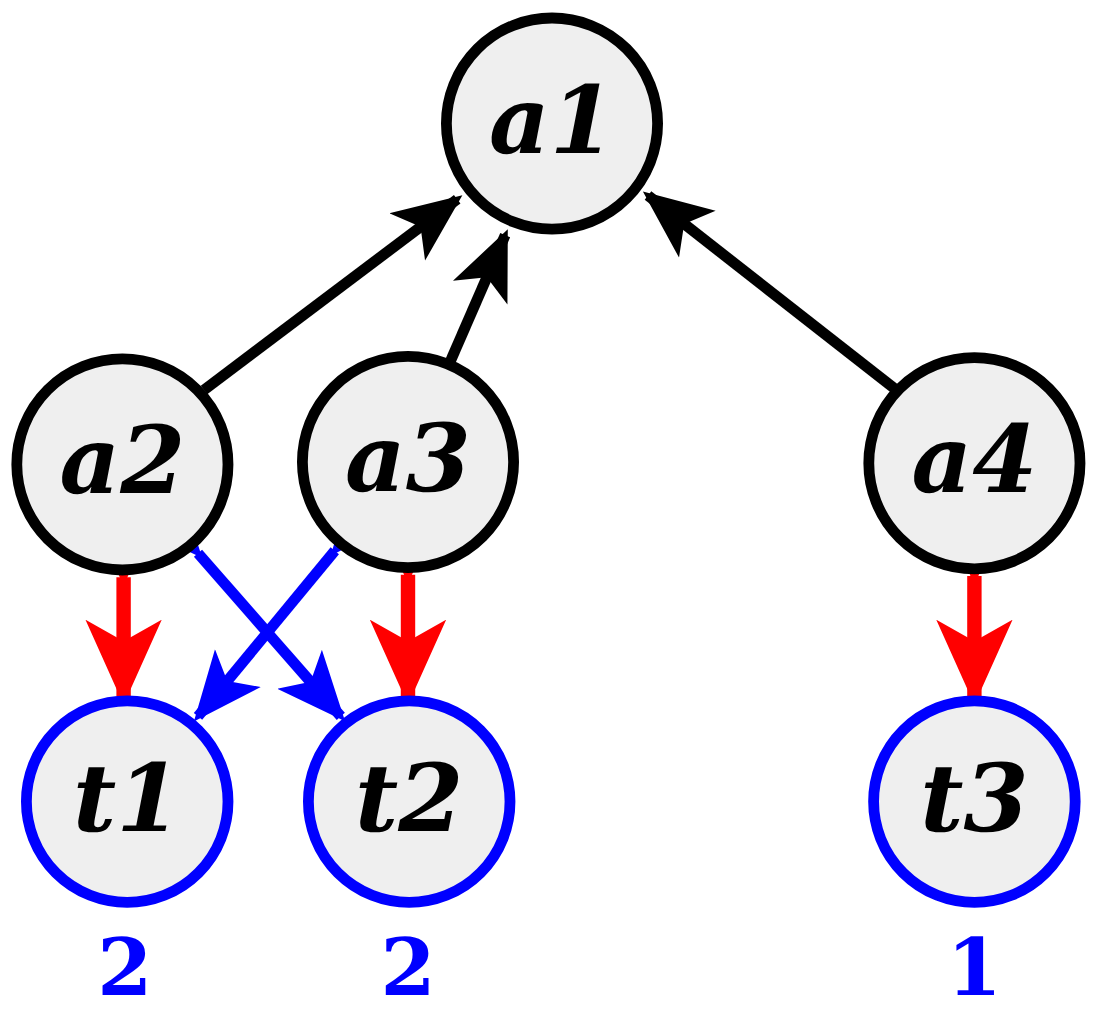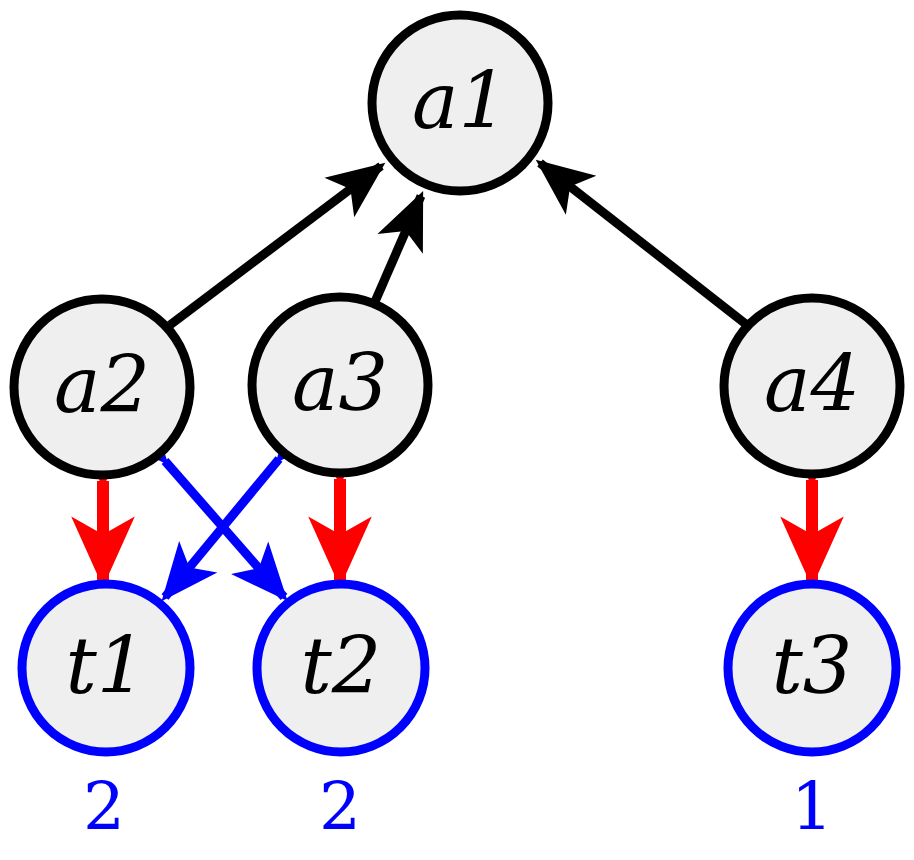--- a/index.html
+++ b/index.html
@@ -6,20 +6,21 @@
     margin: 0;
     padding: 0;
     background: #ffffff;
   }
   #canvas-wrap {
     position: relative;
     width: 914px;
     height: 860px;
     background: #ffffff;
     overflow: hidden;
+    font-weight: bold;
   }
   svg#diagram {
     display: block;
     width: 914px;
     height: 860px;
   }
   .node-circle {
     fill: #efefef;
     stroke-width: 9;
   }

